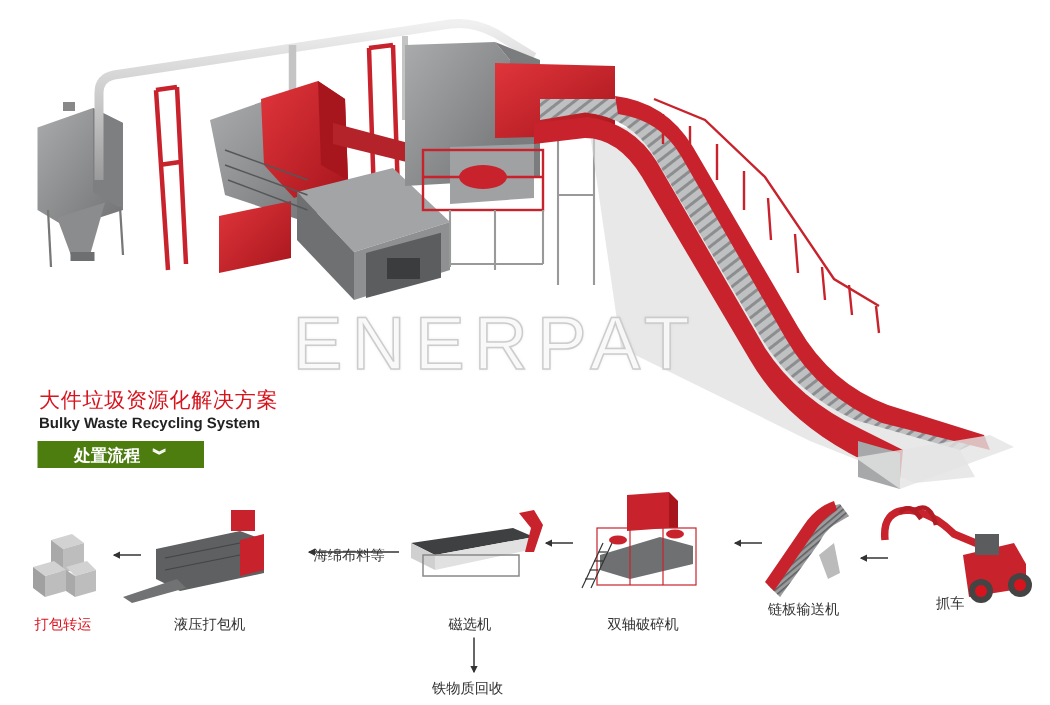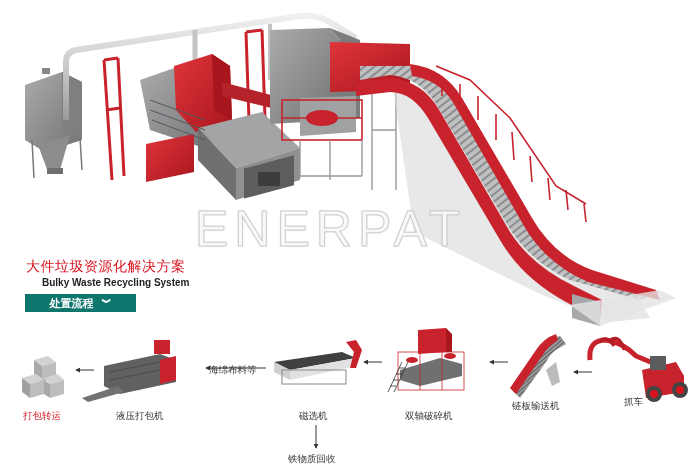--- a/index.html
+++ b/index.html
@@ -20,26 +20,26 @@
       text-shadow: 0 0 2px rgba(180,180,180,0.5);
       pointer-events: none;
     }
     .title-cn {
       position: absolute; left: 26px; top: 258px;
       font-size: 14px; font-weight: normal; color: #d7141e; letter-spacing: 0.5px;
     }
     .title-en {
       position: absolute; left: 26px; top: 277px;
       font-family: "Liberation Sans", sans-serif;
-      font-size: 10px; font-weight: bold; color: #222; margin-left: 16px;
+      font-size: 10px; font-weight: bold; color: #222;
     }
     .process-btn {
       position: absolute; left: 25px; top: 294px;
       width: 111px; height: 18px;
-      background: #0f766e; color: #fff;
+      background: #4d7c0f; color: #fff;
       font-size: 11px; font-weight: bold;
       display: flex; align-items: center; justify-content: center; gap: 8px;
       cursor: pointer;
     }
     .process-btn .chev { font-size: 10px; }
     .label {
       position: absolute; font-size: 9.5px; color: #333; white-space: nowrap;
     }
     .label.red { color: #d7141e; }
   </style>

